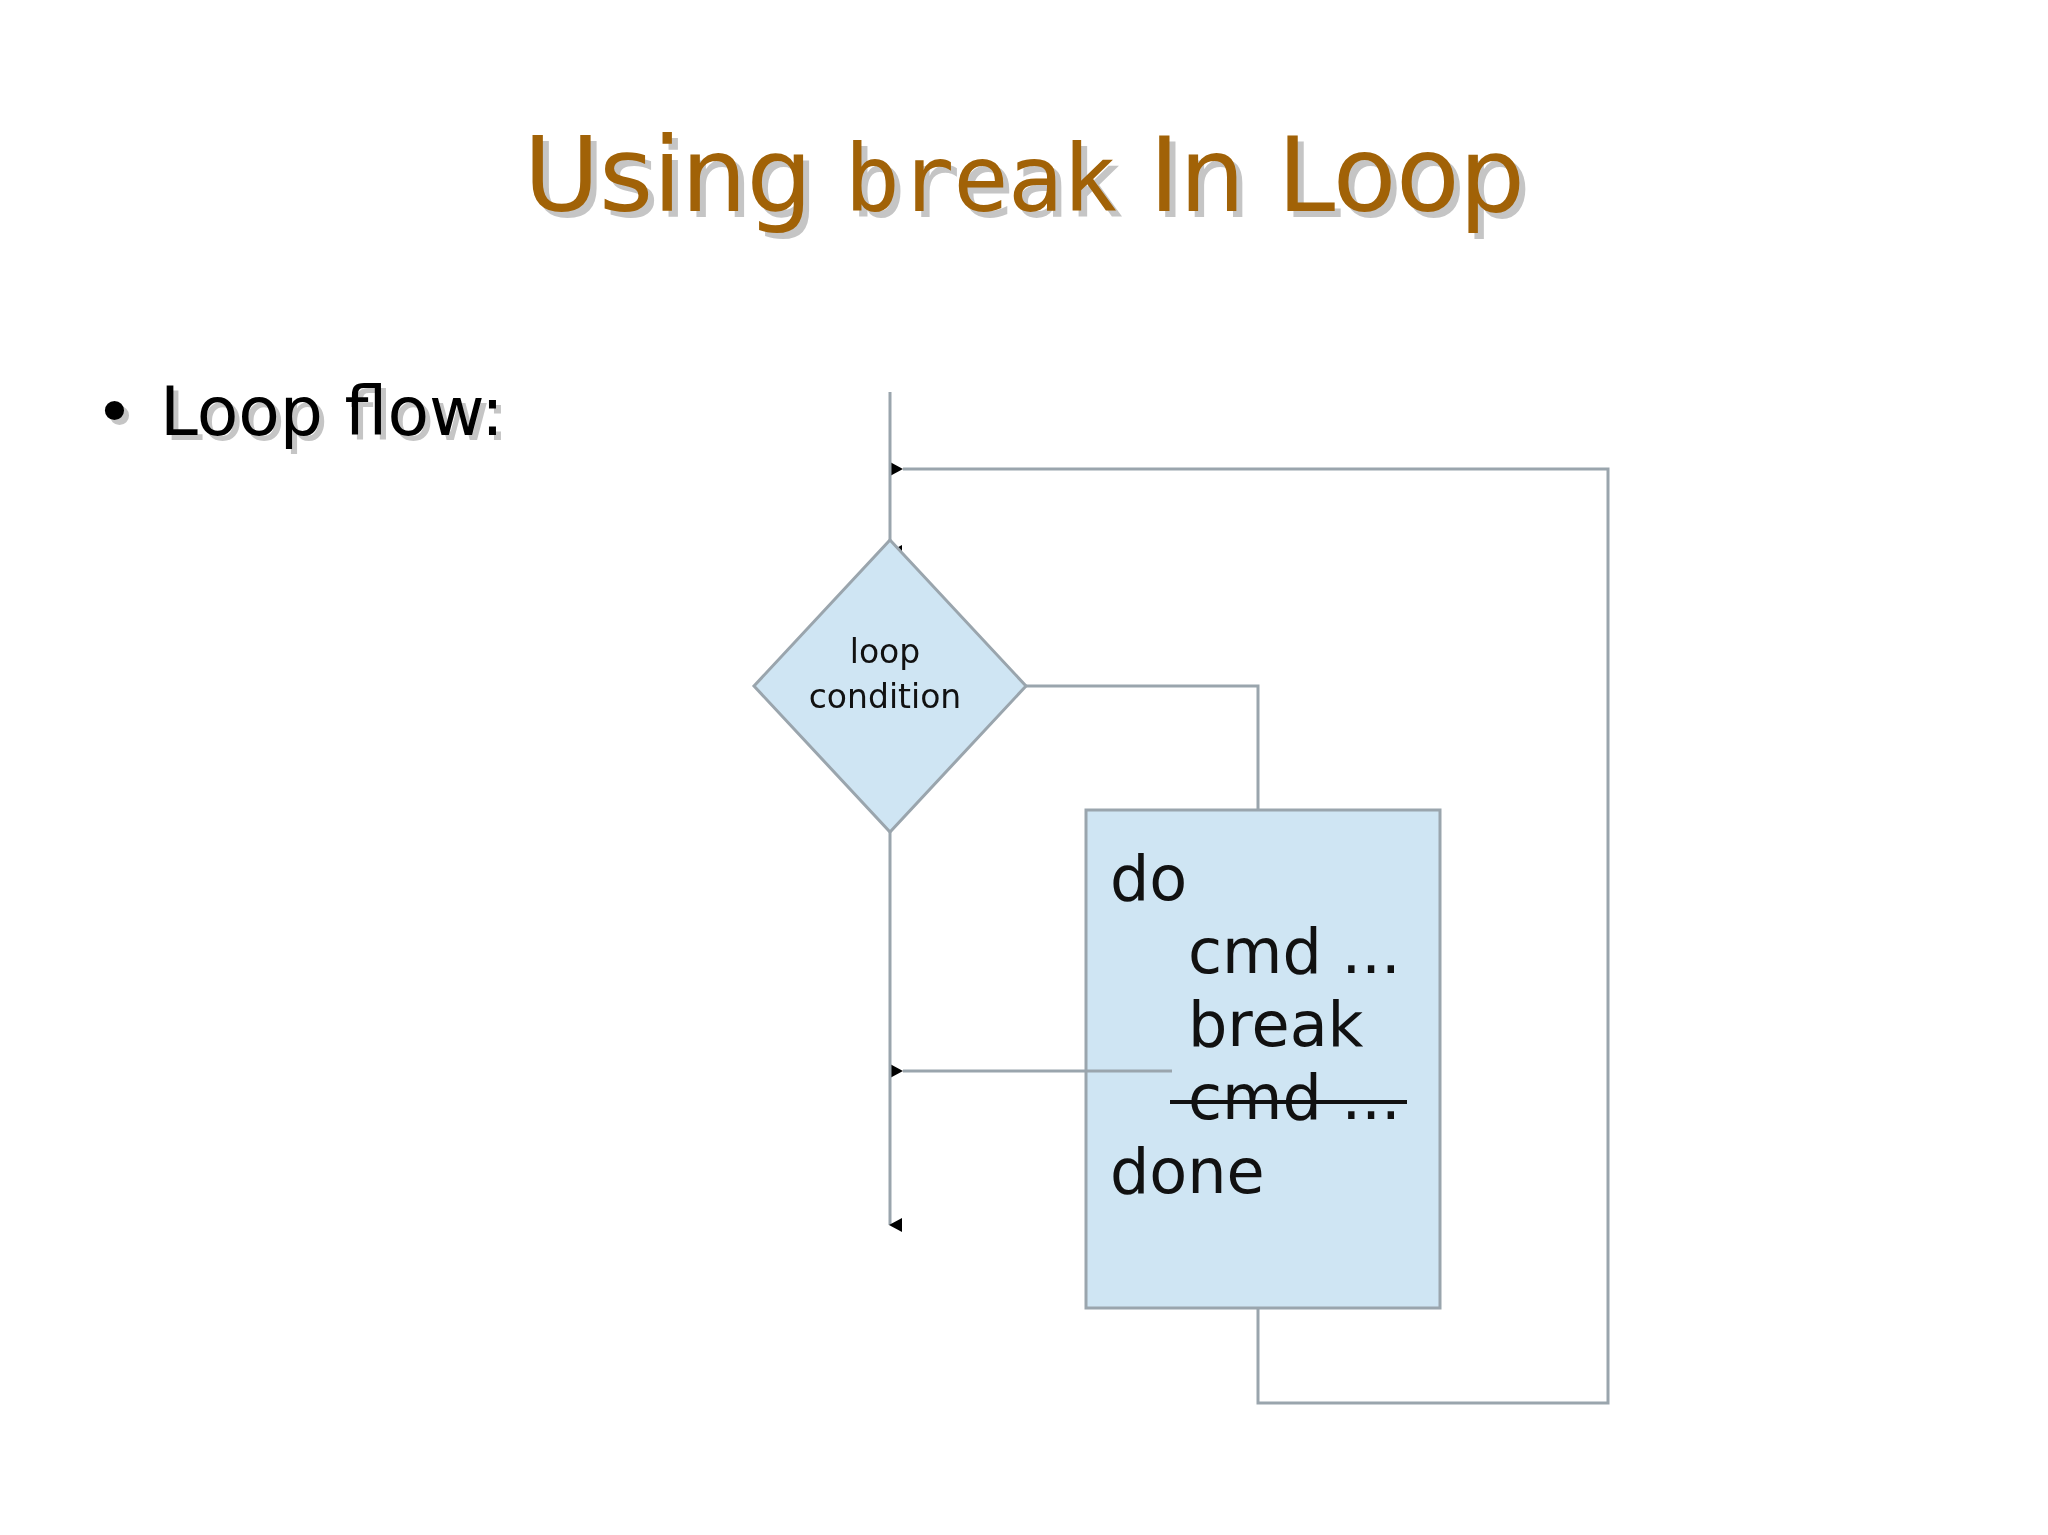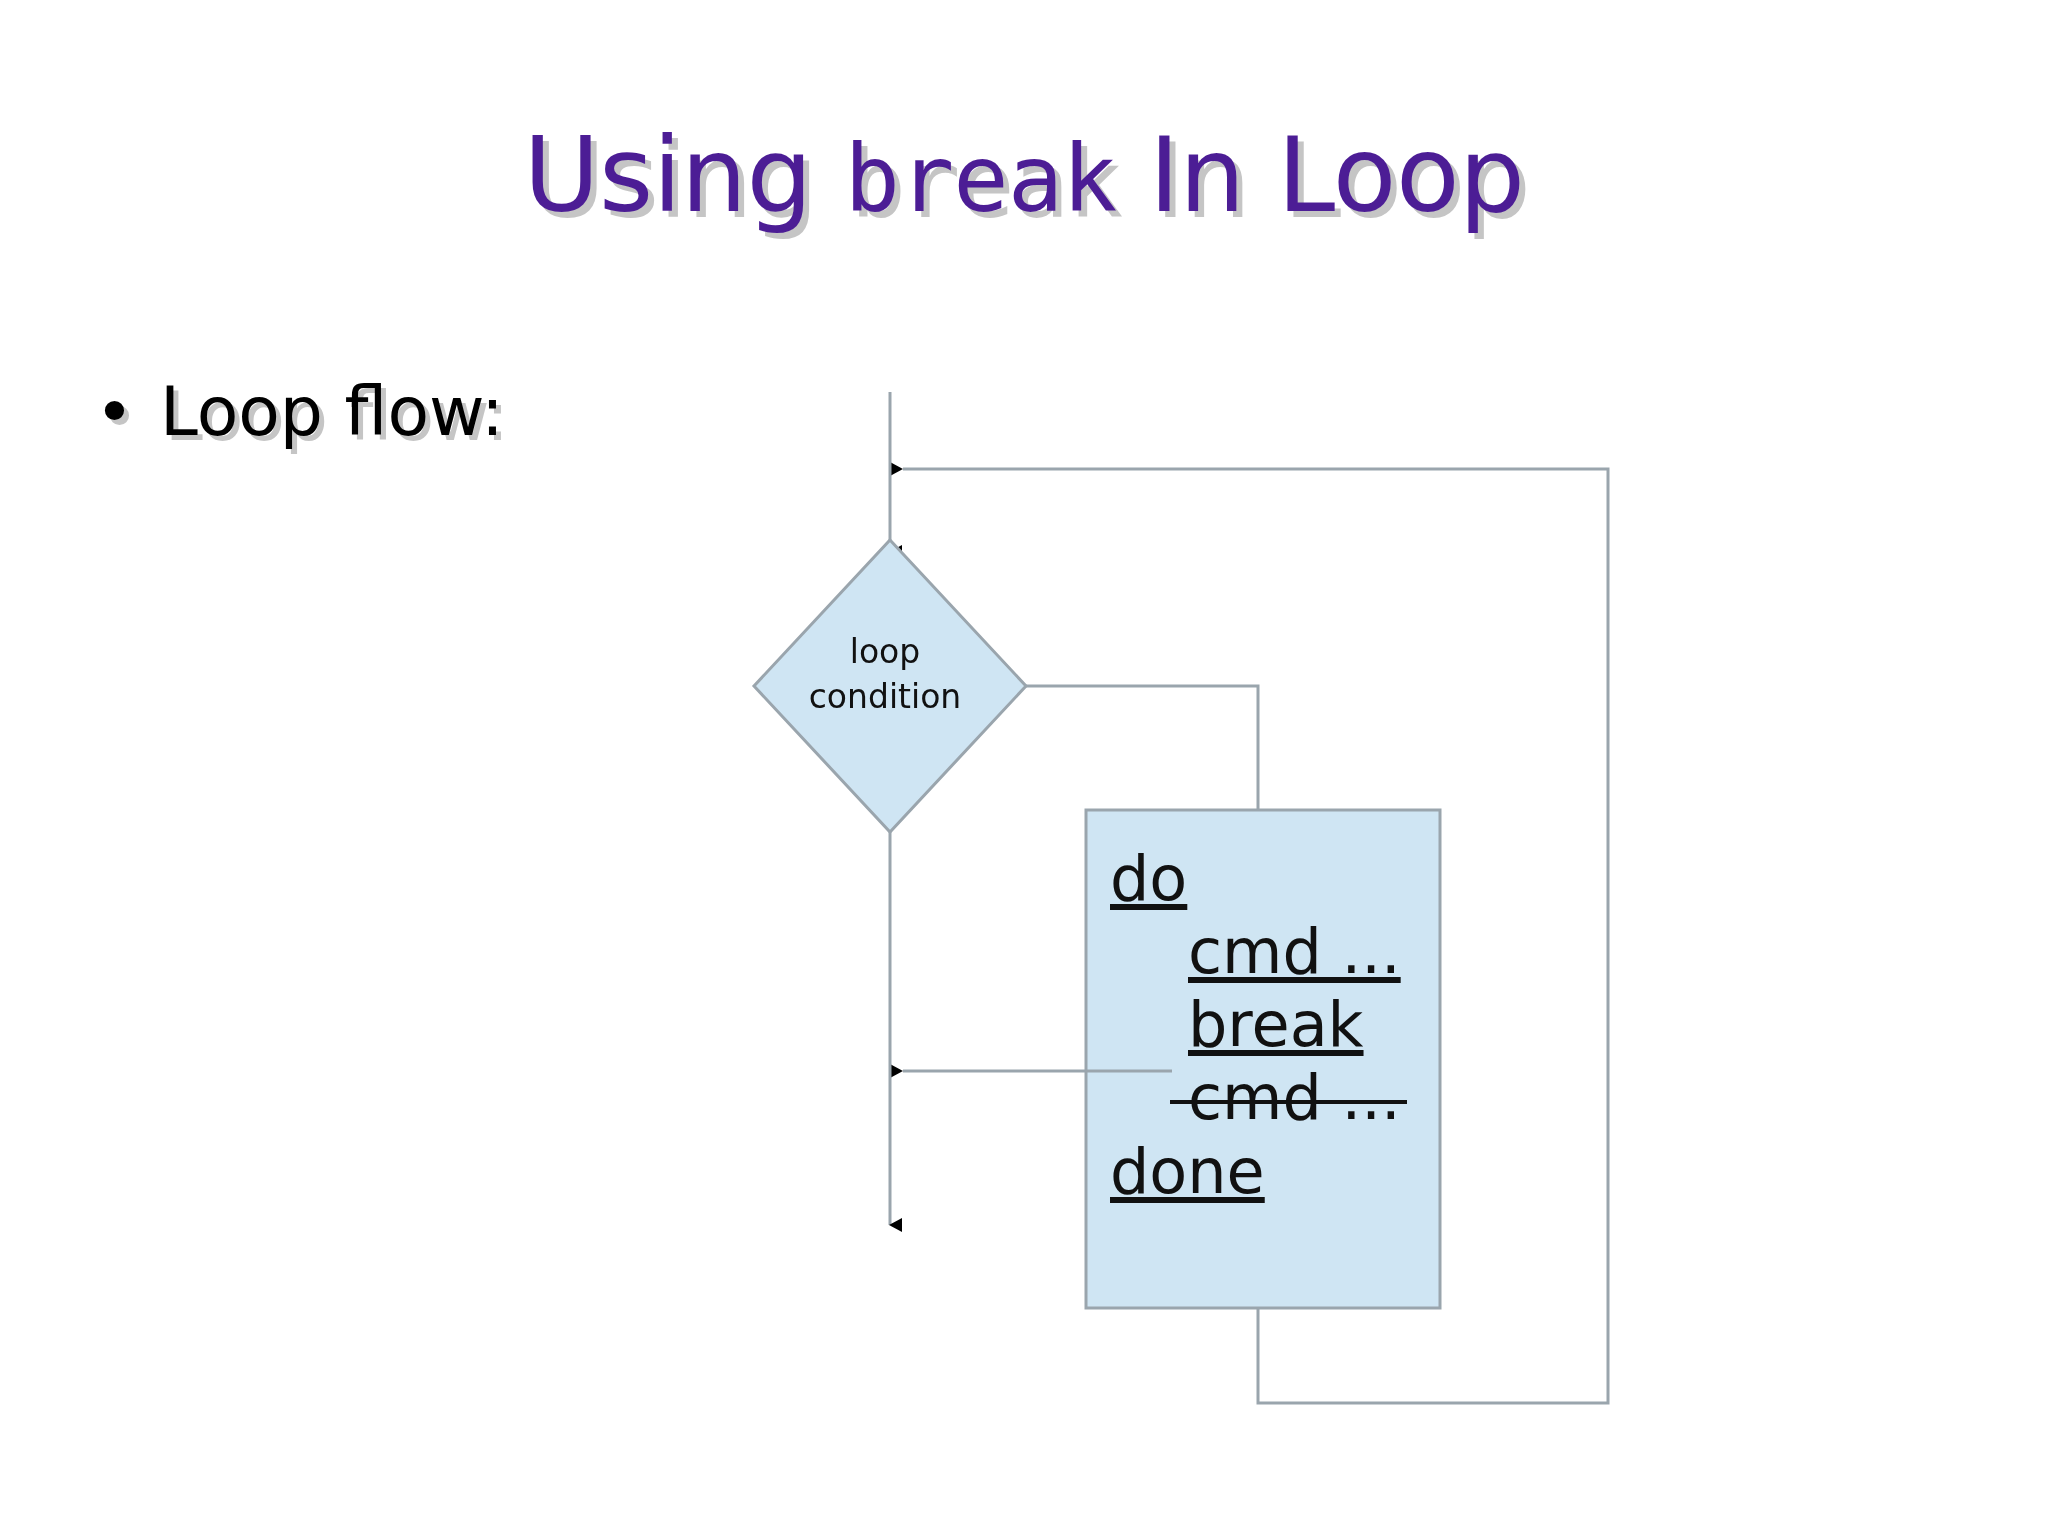--- a/index.html
+++ b/index.html
@@ -17,21 +17,21 @@
 
   
   #slide-title {
     position: absolute;
     left: 0;
     top: 118px;
     width: 2048px;
     text-align: center;
     font-size: 104px;
     line-height: 1.1;
-    color: #4c1d95;
+    color: #a16207;
     letter-spacing: -0.5px;
     text-shadow: 6px 6px 0 rgba(150,150,150,0.55);
     white-space: nowrap;
   }
   #slide-title .mono {
     font-family: "DejaVu Sans Mono", monospace;
     font-size: 92px;
     letter-spacing: -1px;
   }
 
@@ -92,21 +92,20 @@
     width: 354px;
     height: 498px;
     box-sizing: border-box;
     padding: 32px 0 0 24px;
     font-size: 62px;
     line-height: 1.18;
     color: #111;
   }
   #process-box-text .code-line {
     white-space: pre;
-    text-decoration: underline;
   }
   #process-box-text .indent {
     padding-left: 78px;
   }
   #process-box-text .struck {
     position: relative;
     display: inline-block;
   }
   #process-box-text .struck::after {
     content: "";

